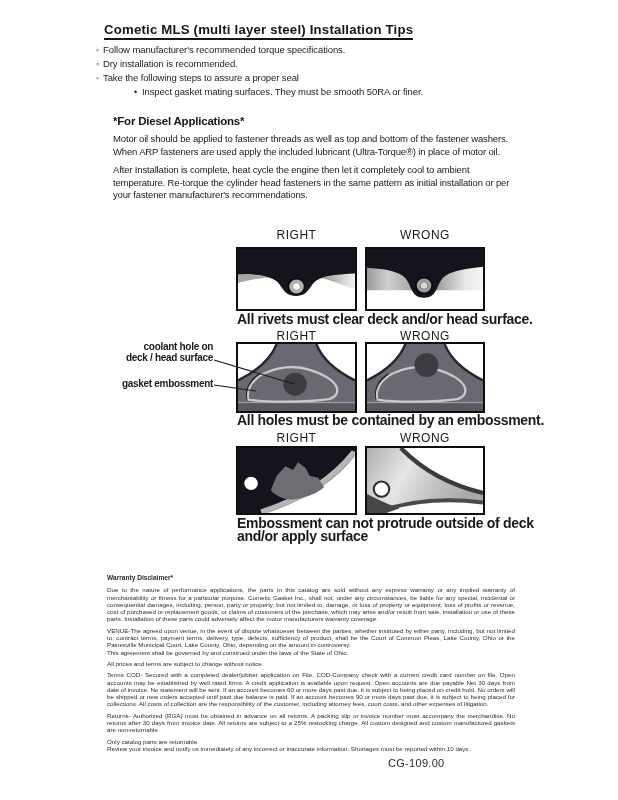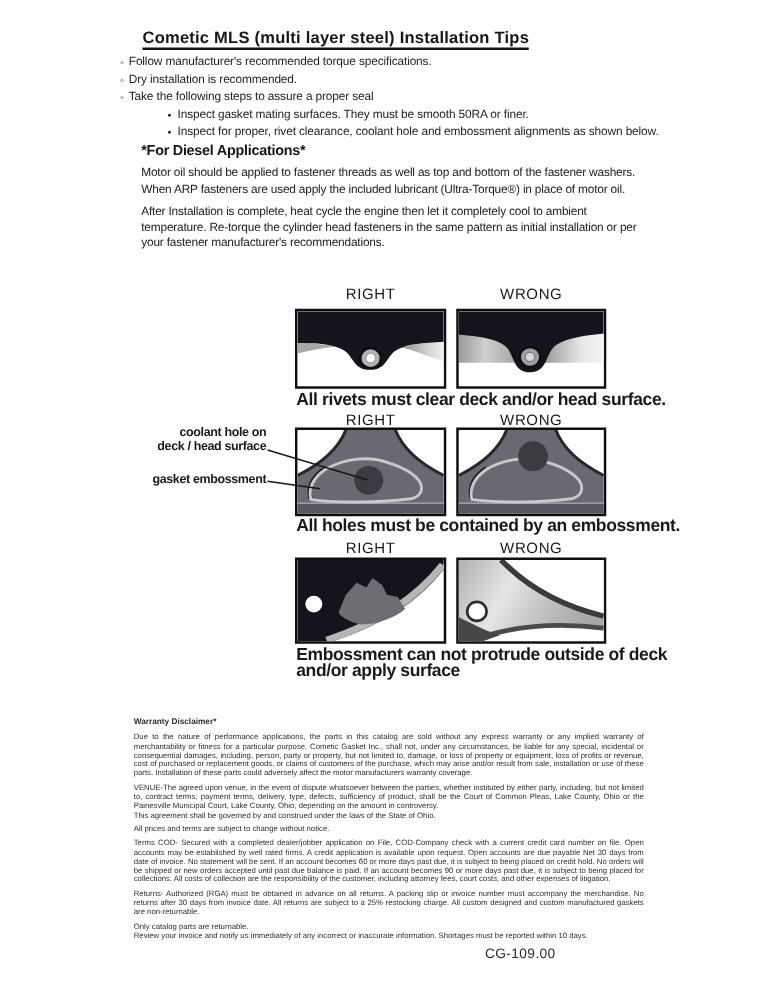--- a/index.html
+++ b/index.html
@@ -1,19 +1,19 @@
 <!DOCTYPE html>
 <html><head>
 <meta charset="utf-8">
 <style>
   html,body{margin:0;padding:0;background:#ffffff;}
   body{width:618px;height:800px;font-family:"Liberation Sans","DejaVu Sans",sans-serif;color:#1c1c1e;}
   .page{position:relative;width:618px;height:800px;background:#fff;overflow:hidden;}
 
-  .title{position:absolute;left:114px;top:22px;font-size:13.2px;font-weight:bold;letter-spacing:.2px;white-space:nowrap;color:#161618;}
+  .title{position:absolute;left:104px;top:22px;font-size:13.2px;font-weight:bold;letter-spacing:.2px;white-space:nowrap;color:#161618;}
   .title span{display:inline-block;border-bottom:2px solid #161618;padding-bottom:1px;}
 
   .bullets{position:absolute;left:96px;top:43px;font-size:9.5px;letter-spacing:-.1px;color:#1d1d1f;}
   .bl{height:14px;line-height:14px;white-space:nowrap;}
   .bl .glyph{display:inline-block;width:7px;font-size:9px;vertical-align:top;}
   .bl.sub{margin-left:38px;}
   .bl.sub .glyph{width:8px;}
 
   .h2{position:absolute;left:113px;top:115px;font-size:11.5px;font-weight:bold;letter-spacing:-.2px;color:#161618;white-space:nowrap;}
   .para{position:absolute;left:113px;width:410px;font-size:9.5px;line-height:12.7px;letter-spacing:-.15px;color:#202022;}
@@ -38,21 +38,20 @@
 
 <div class="page">
 
   <div class="title"><span>Cometic MLS (multi layer steel) Installation Tips</span></div>
 
   <div class="bullets">
     <div class="bl"><span class="glyph">◦</span><span>Follow manufacturer's recommended torque specifications.</span></div>
     <div class="bl"><span class="glyph">◦</span><span>Dry installation is recommended.</span></div>
     <div class="bl"><span class="glyph">◦</span><span>Take the following steps to assure a proper seal</span></div>
     <div class="bl sub"><span class="glyph">•</span><span>Inspect gasket mating surfaces.  They must be smooth 50RA or finer.</span></div>
-    <div class="bl sub"><span class="glyph">•</span><span>Inspect for proper, rivet clearance, coolant hole and embossment alignments as shown below.</span></div>
   </div>
 
   <div class="h2">*For Diesel Applications*</div>
   <div class="para" style="top:133px;">Motor oil should be applied to fastener threads as well as top and bottom of the fastener washers. When ARP fasteners are used apply the included lubricant (Ultra-Torque®) in place of motor oil.</div>
   <div class="para" style="top:164px;">After Installation is complete, heat cycle the engine then let it completely cool to ambient temperature. Re-torque the cylinder head fasteners in the same pattern as initial installation or per your fastener manufacturer's recommendations.</div>
 
   <div class="fig-label" style="left:236px;top:228px;width:121px;">RIGHT</div>
   <div class="fig-label" style="left:365px;top:228px;width:120px;">WRONG</div>
 
   <div class="fig-box" style="left:236px;top:247px;width:121px;height:64px;">

